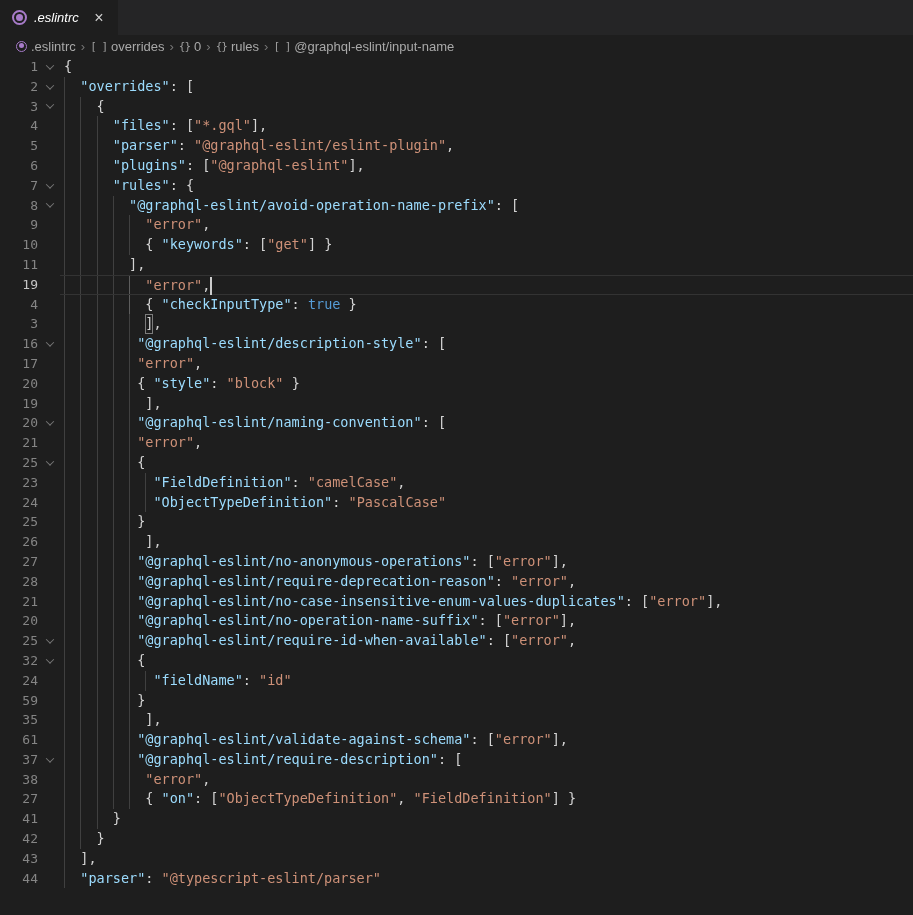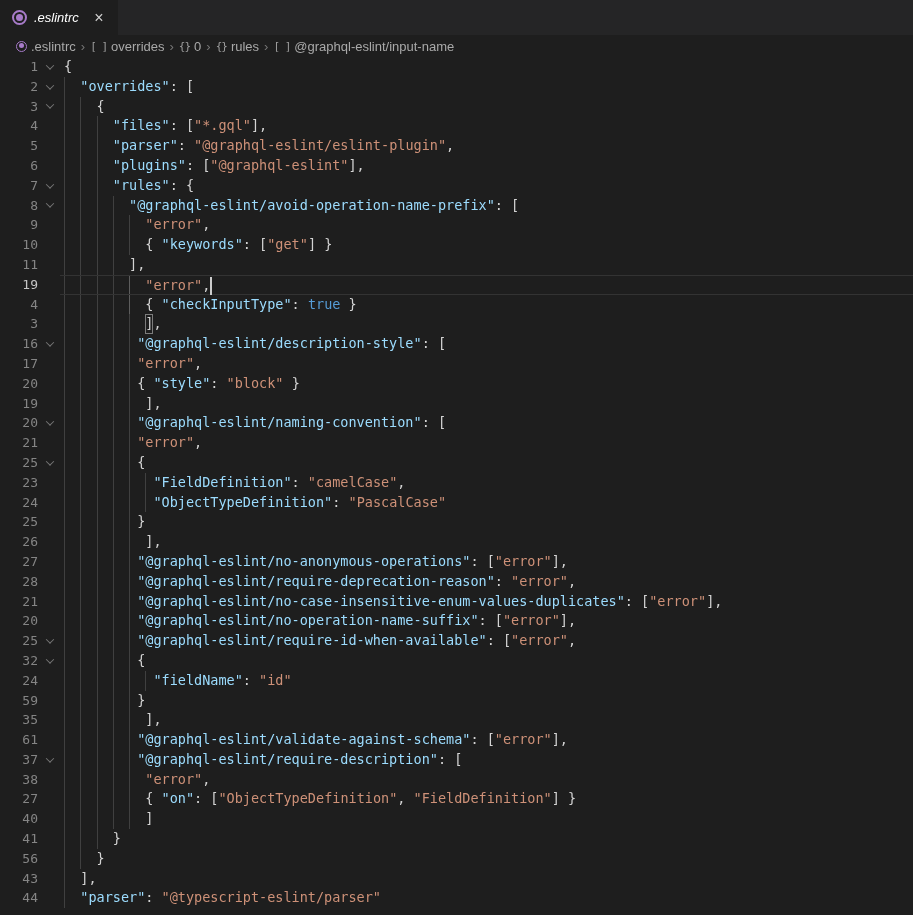--- a/index.html
+++ b/index.html
@@ -298,31 +298,26 @@
       <div class="lnum">38</div>
       <div class="chevcell"></div>
       <div class="lbody"><div class="guide" style="left: 4px;"></div><div class="guide" style="left: 20.26px;"></div><div class="guide" style="left: 36.52px;"></div><div class="guide" style="left: 52.78px;"></div><div class="guide" style="left: 69.04px;"></div><span class="codeln" style="padding-left: 85.3px;"><span class="tk tk-s">"error"</span><span class="tk tk-p">,</span></span></div>
     </div>
     <div class="row">
       <div class="lnum">27</div>
       <div class="chevcell"></div>
       <div class="lbody"><div class="guide" style="left: 4px;"></div><div class="guide" style="left: 20.26px;"></div><div class="guide" style="left: 36.52px;"></div><div class="guide" style="left: 52.78px;"></div><div class="guide" style="left: 69.04px;"></div><span class="codeln" style="padding-left: 85.3px;"><span class="tk tk-p">{ </span><span class="tk tk-k">"on"</span><span class="tk tk-p">: [</span><span class="tk tk-s">"ObjectTypeDefinition"</span><span class="tk tk-p">, </span><span class="tk tk-s">"FieldDefinition"</span><span class="tk tk-p">] }</span></span></div>
     </div>
     <div class="row">
-      <div class="lnum">40</div>
-      <div class="chevcell"></div>
-      <div class="lbody"><div class="guide" style="left: 4px;"></div><div class="guide" style="left: 20.26px;"></div><div class="guide" style="left: 36.52px;"></div><div class="guide" style="left: 52.78px;"></div><div class="guide" style="left: 69.04px;"></div><span class="codeln" style="padding-left: 85.3px;"><span class="tk tk-p">]</span></span></div>
-    </div>
-    <div class="row">
       <div class="lnum">41</div>
       <div class="chevcell"></div>
       <div class="lbody"><div class="guide" style="left: 4px;"></div><div class="guide" style="left: 20.26px;"></div><div class="guide" style="left: 36.52px;"></div><span class="codeln" style="padding-left: 52.78px;"><span class="tk tk-p">}</span></span></div>
     </div>
     <div class="row">
-      <div class="lnum">56</div>
+      <div class="lnum">42</div>
       <div class="chevcell"></div>
       <div class="lbody"><div class="guide" style="left: 4px;"></div><div class="guide" style="left: 20.26px;"></div><span class="codeln" style="padding-left: 36.52px;"><span class="tk tk-p">}</span></span></div>
     </div>
     <div class="row">
       <div class="lnum">43</div>
       <div class="chevcell"></div>
       <div class="lbody"><div class="guide" style="left: 4px;"></div><span class="codeln" style="padding-left: 20.26px;"><span class="tk tk-p">],</span></span></div>
     </div>
     <div class="row">
       <div class="lnum">44</div>

